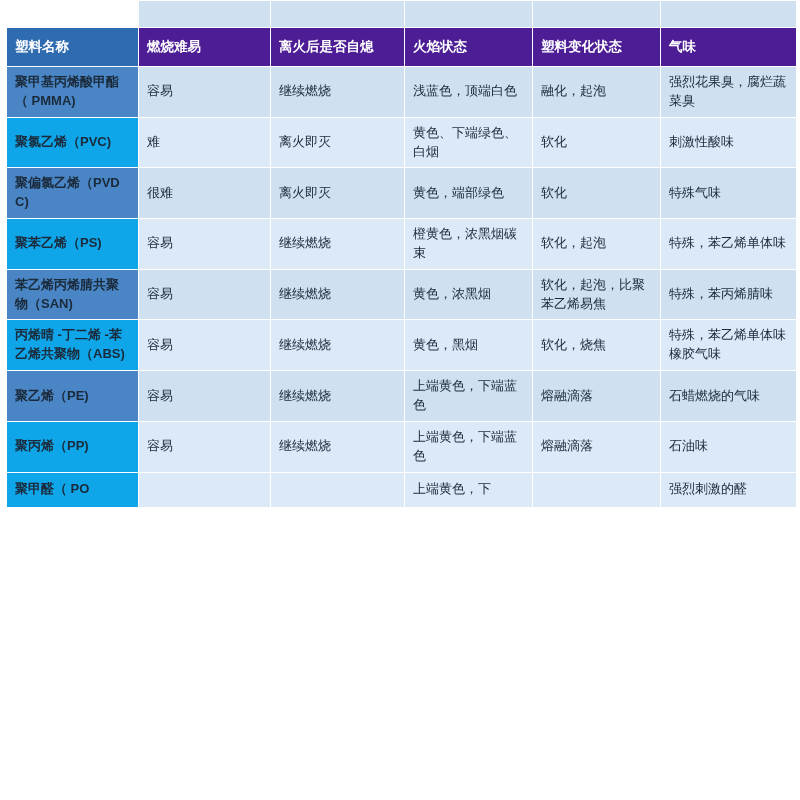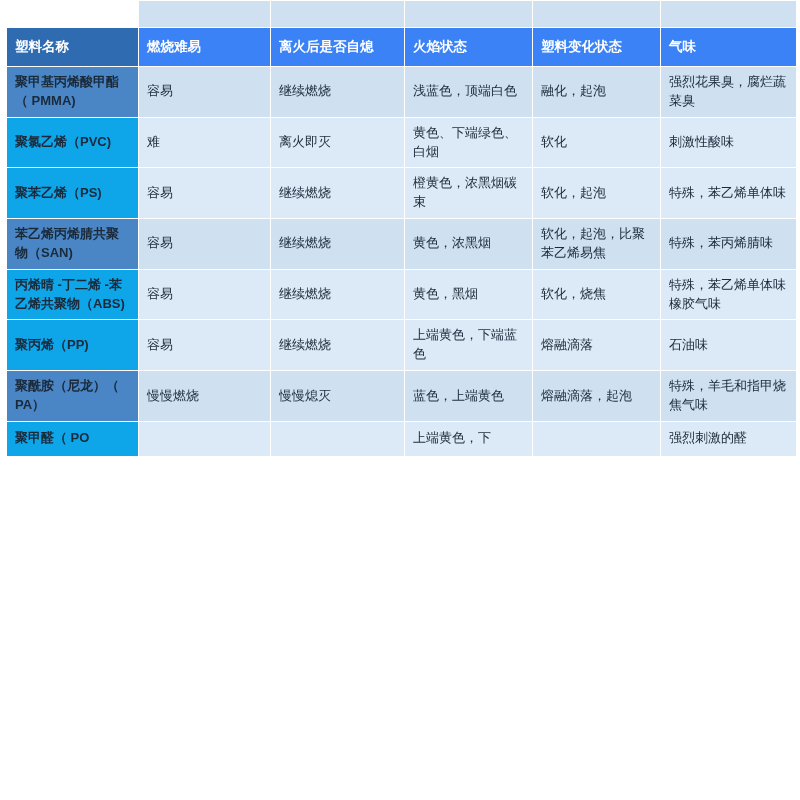--- a/index.html
+++ b/index.html
@@ -53,21 +53,21 @@
   }
   tr.spacer-row td.blank-white {
     background: #ffffff;
     border-color: #ffffff;
   }
   tr.spacer-row td.blank-blue {
     background: #cfe0f0;
   }
 
   tr.header-row td {
-    background: #3b82f6;
+    background: #4c1d95;
     color: #ffffff;
     font-weight: bold;
     font-size: 13.5px;
     height: 30px;
     padding: 4px 8px;
   }
   tr.header-row td.first {
     background: #2f6bb0;
   }
 
@@ -138,20 +138,28 @@
 
       <tr class="alt">
         <td class="name-cell">聚氯乙烯（PVC)</td>
         <td class="data">难</td>
         <td class="data">离火即灭</td>
         <td class="data">黄色、下端绿色、白烟</td>
         <td class="data">软化</td>
         <td class="data">刺激性酸味</td>
       </tr>
 
+      <tr>
+        <td class="name-cell">聚偏氯乙烯（PVDC)</td>
+        <td class="data">很难</td>
+        <td class="data">离火即灭</td>
+        <td class="data">黄色，端部绿色</td>
+        <td class="data">软化</td>
+        <td class="data">特殊气味</td>
+      </tr>
 
       <tr class="alt">
         <td class="name-cell">聚苯乙烯（PS)</td>
         <td class="data">容易</td>
         <td class="data">继续燃烧</td>
         <td class="data">橙黄色，浓黑烟碳束</td>
         <td class="data">软化，起泡</td>
         <td class="data">特殊，苯乙烯单体味</td>
       </tr>
 
@@ -166,38 +174,38 @@
 
       <tr class="alt">
         <td class="name-cell">丙烯晴 -丁二烯 -苯乙烯共聚物（ABS)</td>
         <td class="data">容易</td>
         <td class="data">继续燃烧</td>
         <td class="data">黄色，黑烟</td>
         <td class="data">软化，烧焦</td>
         <td class="data">特殊，苯乙烯单体味橡胶气味</td>
       </tr>
 
+      <tr>
+        <td class="name-cell">聚乙烯（PE)</td>
+        <td class="data">容易</td>
+        <td class="data">继续燃烧</td>
+        <td class="data">上端黄色，下端蓝色</td>
+        <td class="data">熔融滴落</td>
+        <td class="data">石蜡燃烧的气味</td>
+      </tr>
 
       <tr class="alt">
         <td class="name-cell">聚丙烯（PP)</td>
         <td class="data">容易</td>
         <td class="data">继续燃烧</td>
         <td class="data">上端黄色，下端蓝色</td>
         <td class="data">熔融滴落</td>
         <td class="data">石油味</td>
       </tr>
 
-      <tr>
-        <td class="name-cell">聚酰胺（尼龙）（ PA）</td>
-        <td class="data">慢慢燃烧</td>
-        <td class="data">慢慢熄灭</td>
-        <td class="data">蓝色，上端黄色</td>
-        <td class="data">熔融滴落，起泡</td>
-        <td class="data">特殊，羊毛和指甲烧焦气味</td>
-      </tr>
 
       <tr class="alt cut-row">
         <td class="name-cell">聚甲醛（ PO</td>
         <td class="data"></td>
         <td class="data"></td>
         <td class="data">上端黄色，下</td>
         <td class="data"></td>
         <td class="data">强烈刺激的醛</td>
       </tr>
     </tbody>

